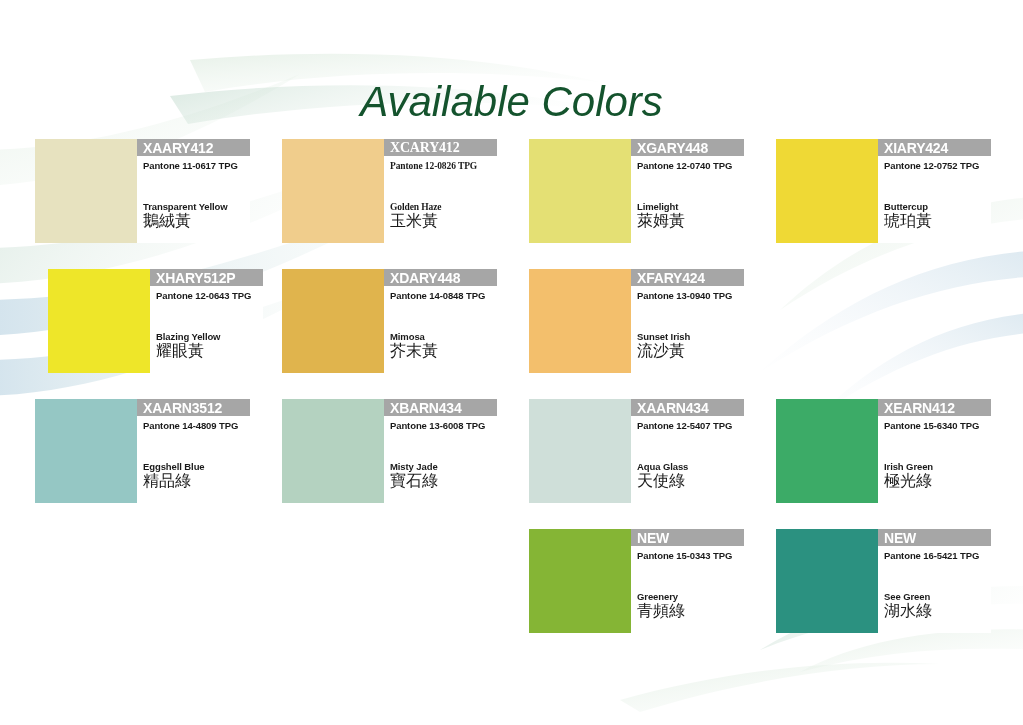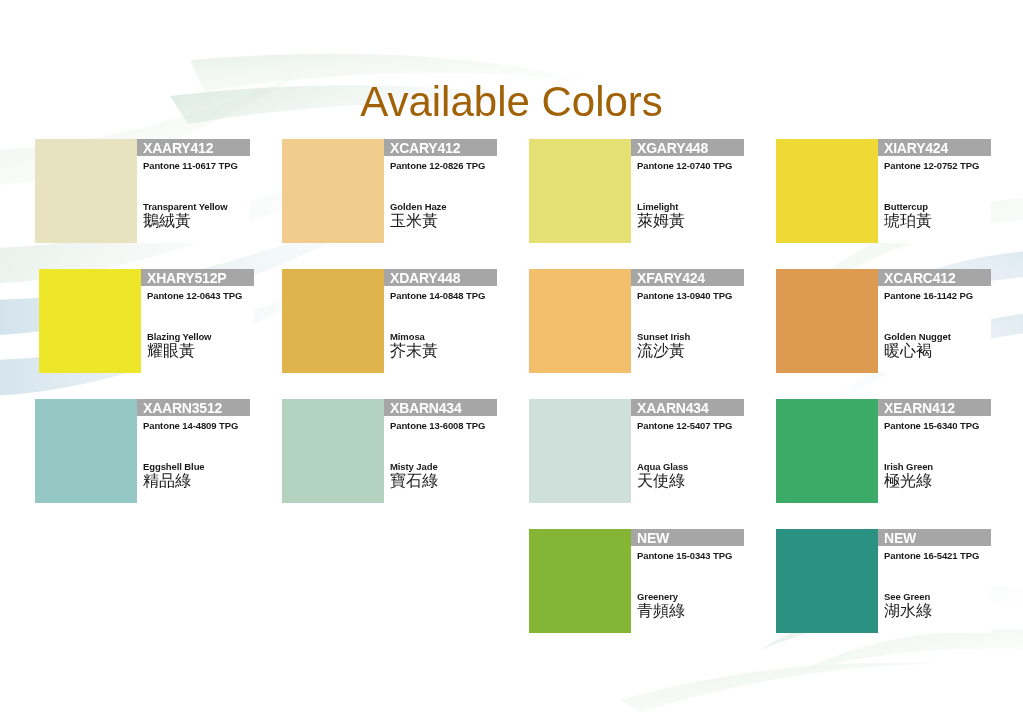--- a/index.html
+++ b/index.html
@@ -163,34 +163,34 @@
   <path d="M 1043 250 C 930 256 840 300 760 372 C 860 308 950 280 1043 276 Z" fill="url(#gradC)"></path>
   <path d="M 1043 312 C 950 318 880 356 820 414 C 900 360 970 336 1043 332 Z" fill="url(#gradC)"></path>
   <path d="M 1043 196 C 940 202 850 244 780 310 C 870 250 960 222 1043 218 Z" fill="url(#gradD)"></path>
 
   <path d="M 1043 630 C 940 626 860 640 800 672 C 880 650 960 646 1043 650 Z" fill="url(#gradD)"></path>
   <path d="M 1043 586 C 920 584 830 606 760 650 C 850 614 950 602 1043 604 Z" fill="url(#gradB)"></path>
 
   <path d="M 620 700 C 720 672 830 658 940 664 C 840 664 730 684 640 712 Z" fill="url(#gradD)"></path>
 </svg>
 
-<div id="slide-title" style="color: #a16207;">Available Colors</div>
+<div id="slide-title" style="color: #14532d; font-style: italic;">Available Colors</div>
 
 <div id="swatch-grid">
     <div class="swatch-card" style="left: 0px; top: 0px;">
       <div class="swatch-chip" title="#e7e2bf" style="background: rgb(231, 226, 191);"></div>
       <div class="card-info">
         <div class="card-code-bar" style="background: rgb(166, 166, 166);"></div>
         <div class="card-code">XAARY412</div>
         <div class="card-pantone">Pantone 11-0617 TPG</div>
         <div class="card-name-en">Transparent Yellow</div>
         <div class="card-name-zh">鵝絨黃</div>
       </div>
     </div>
-    <div class="swatch-card" style="left: 247px; top: 0px;">
+    <div class="swatch-card" style="left: 247px; top: 0px; font-family: Liberation Serif, serif;">
       <div class="swatch-chip" title="#f0cd8c" style="background: rgb(240, 205, 140);"></div>
       <div class="card-info">
         <div class="card-code-bar" style="background: rgb(166, 166, 166);"></div>
         <div class="card-code">XCARY412</div>
         <div class="card-pantone">Pantone 12-0826 TPG</div>
         <div class="card-name-en">Golden Haze</div>
         <div class="card-name-zh">玉米黃</div>
       </div>
     </div>
     <div class="swatch-card" style="left: 494px; top: 0px;">
@@ -206,21 +206,21 @@
     <div class="swatch-card" style="left: 741px; top: 0px;">
       <div class="swatch-chip" title="#efd935" style="background: rgb(239, 217, 53);"></div>
       <div class="card-info">
         <div class="card-code-bar" style="background: rgb(166, 166, 166);"></div>
         <div class="card-code">XIARY424</div>
         <div class="card-pantone">Pantone 12-0752 TPG</div>
         <div class="card-name-en">Buttercup</div>
         <div class="card-name-zh">琥珀黃</div>
       </div>
     </div>
-    <div class="swatch-card" style="left: 4px; top: 130px;">
+    <div class="swatch-card" style="left: 13px; top: 130px;">
       <div class="swatch-chip" title="#eee629" style="background: rgb(238, 230, 41);"></div>
       <div class="card-info">
         <div class="card-code-bar" style="background: rgb(166, 166, 166);"></div>
         <div class="card-code">XHARY512P</div>
         <div class="card-pantone">Pantone 12-0643 TPG</div>
         <div class="card-name-en">Blazing Yellow</div>
         <div class="card-name-zh">耀眼黃</div>
       </div>
     </div>
     <div class="swatch-card" style="left: 247px; top: 130px;">
@@ -236,30 +236,20 @@
     <div class="swatch-card" style="left: 494px; top: 130px;">
       <div class="swatch-chip" title="#f3bf6c" style="background: rgb(243, 191, 108);"></div>
       <div class="card-info">
         <div class="card-code-bar" style="background: rgb(166, 166, 166);"></div>
         <div class="card-code">XFARY424</div>
         <div class="card-pantone">Pantone 13-0940 TPG</div>
         <div class="card-name-en">Sunset Irish</div>
         <div class="card-name-zh">流沙黃</div>
       </div>
     </div>
-    <div class="swatch-card" style="left: 741px; top: 130px;">
-      <div class="swatch-chip" title="#dd9b52" style="background: rgb(221, 155, 82);"></div>
-      <div class="card-info">
-        <div class="card-code-bar" style="background: rgb(166, 166, 166);"></div>
-        <div class="card-code">XCARC412</div>
-        <div class="card-pantone">Pantone 16-1142 PG</div>
-        <div class="card-name-en">Golden Nugget</div>
-        <div class="card-name-zh">暖心褐</div>
-      </div>
-    </div>
     <div class="swatch-card" style="left: 0px; top: 260px;">
       <div class="swatch-chip" title="#95c7c4" style="background: rgb(149, 199, 196);"></div>
       <div class="card-info">
         <div class="card-code-bar" style="background: rgb(166, 166, 166);"></div>
         <div class="card-code">XAARN3512</div>
         <div class="card-pantone">Pantone 14-4809 TPG</div>
         <div class="card-name-en">Eggshell Blue</div>
         <div class="card-name-zh">精品綠</div>
       </div>
     </div>

